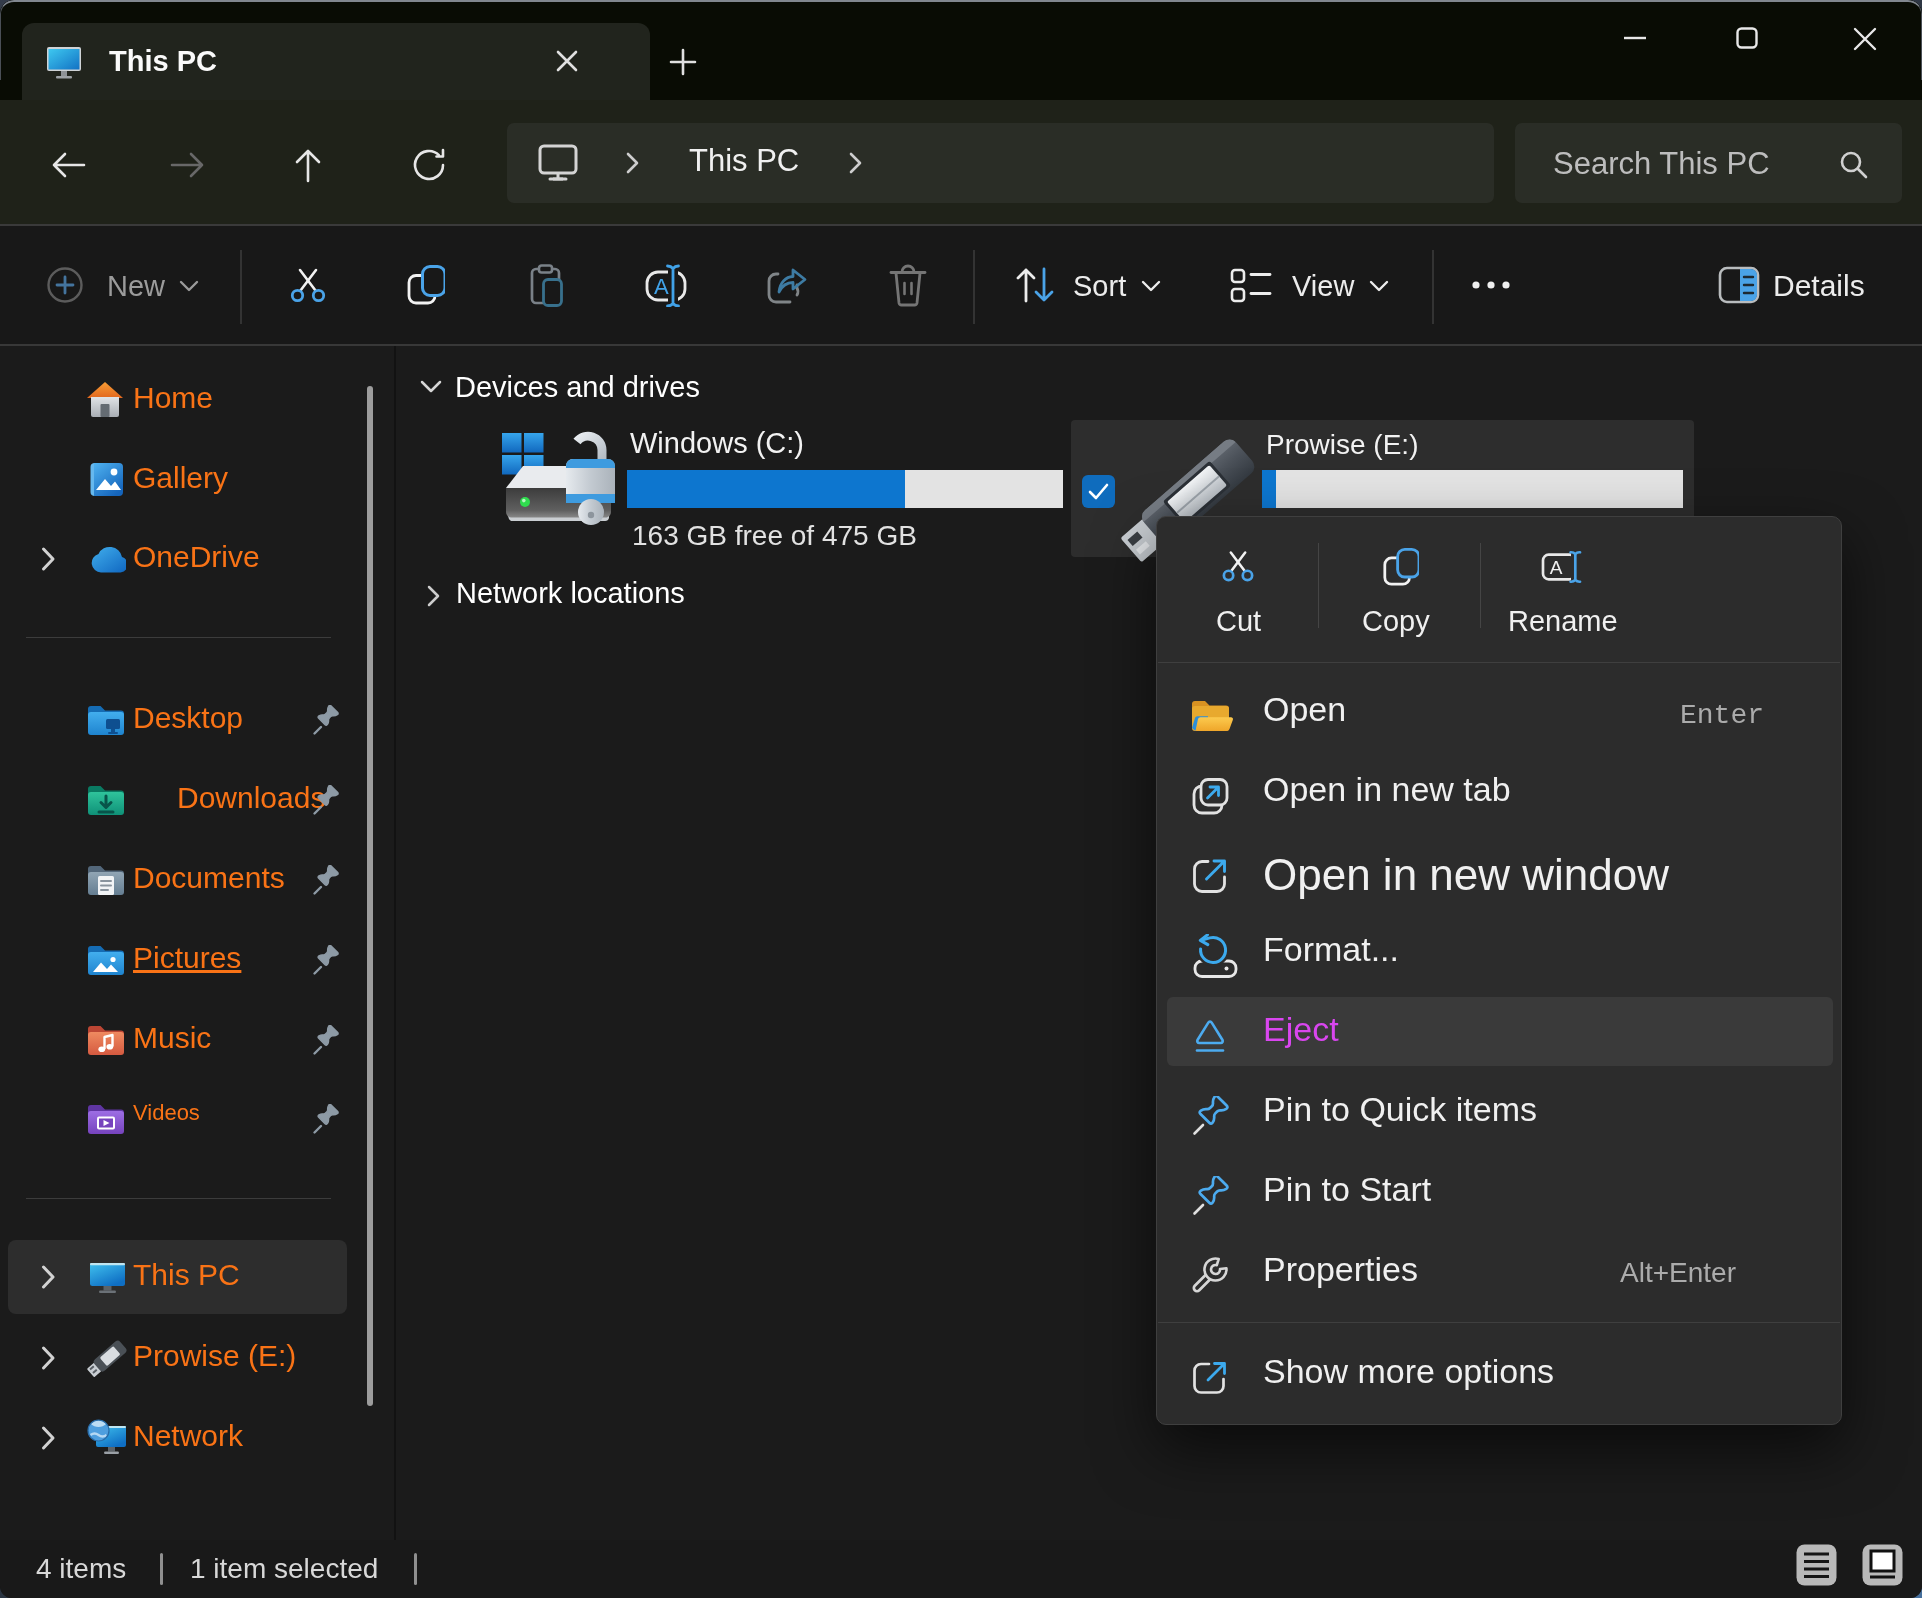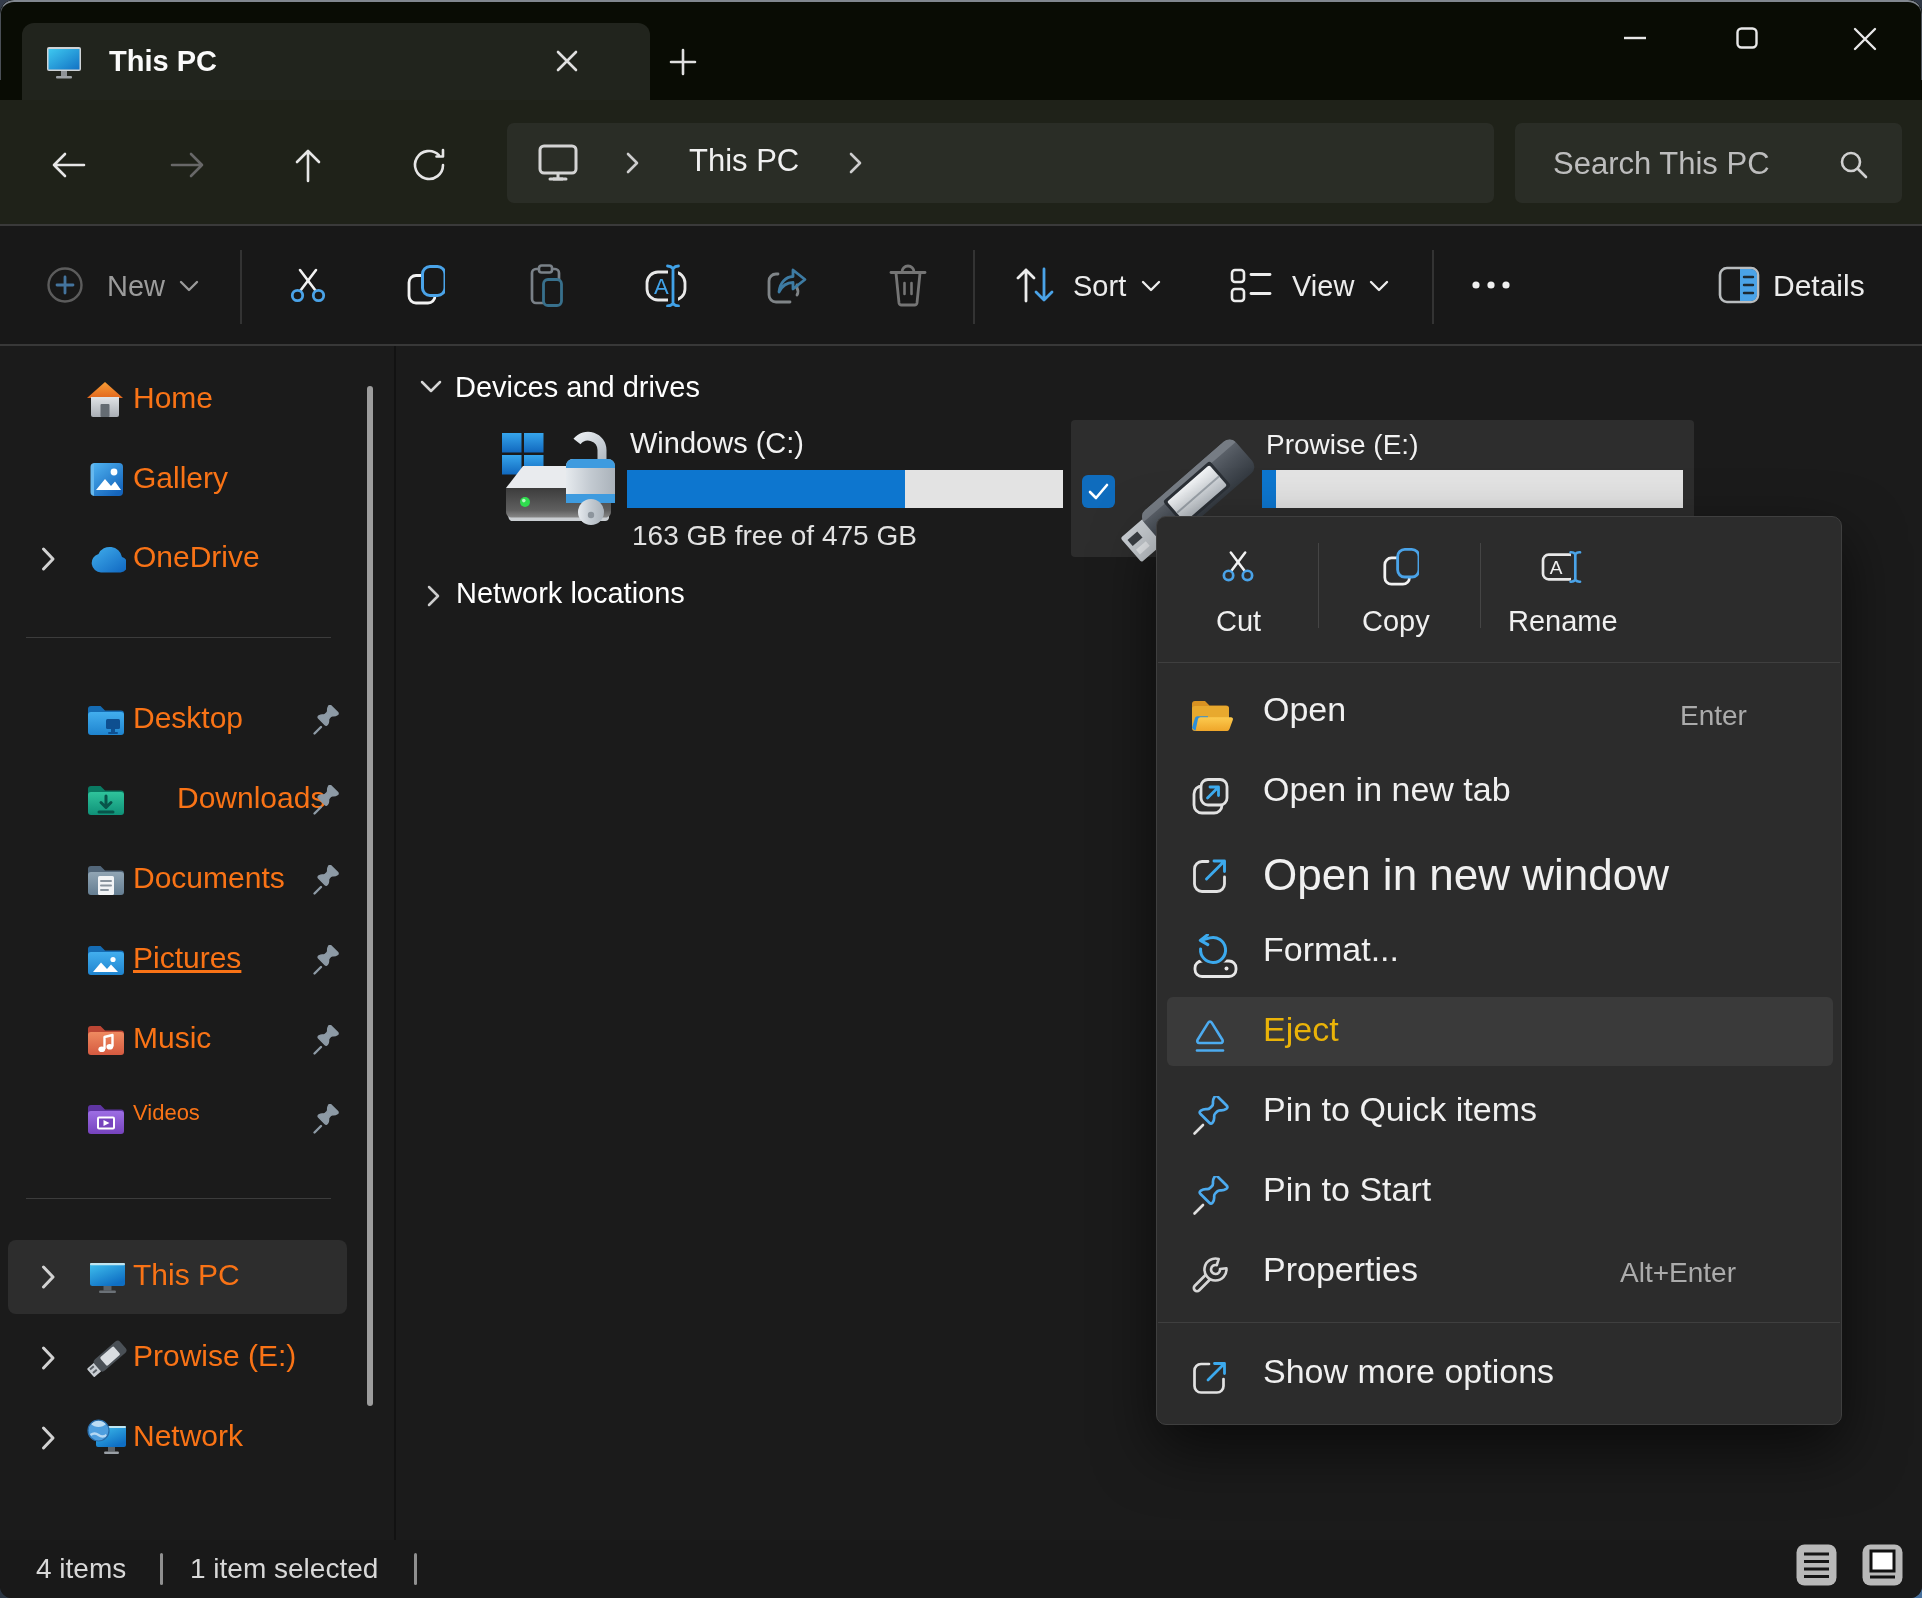--- a/index.html
+++ b/index.html
@@ -509,21 +509,21 @@
           <stop offset="0" stop-color="#fcca4e"></stop>
           <stop offset="1" stop-color="#efa62a"></stop>
         </linearGradient>
       </defs>
     <path d="M2 7 a3 3 0 0 1 3 -3 h10 l4.5 4.5 H36 a3 3 0 0 1 3 3 V14 H2 Z" fill="#d89222"></path>
     <rect x="2" y="9" width="37" height="25" rx="3" fill="#e8a92e"></rect>
     <path d="M2 31 L5 21 a2.5 2.5 0 0 1 2.4 -1.8 H18 V21.5 a2 2 0 0 1 -2 2 H9 L5.5 34 Z" fill="#2e8fd8"></path>
     <path d="M8 22 a2.5 2.5 0 0 1 2.4 -1.8 H41 a2 2 0 0 1 1.9 2.6 L39.5 32 a3 3 0 0 1 -2.9 2 H5.5 Z" fill="url(#of)"></path>
   </svg>
   <div class="t" style="left:1263px;top:690px;font-size:34px;color:#f0f0f0;">Open</div>
-  <div class="t" style="left:1680px;top:700px;font-size:28px;color:#ababab;">Enter</div>
+  <div class="t" style="left:1680px;top:700px;font-size:28px;color:#ababab;font-family:Liberation Mono, monospace;">Enter</div>
 
   <svg class="abs" style="left:1190px;top:776px;" width="40" height="40" viewBox="0 0 40 40">
     <rect x="4" y="10" width="28" height="27" rx="8" stroke="#e2e2e2" stroke-width="2.8" fill="none"></rect>
     <rect x="11" y="3.5" width="26" height="25.5" rx="7" stroke="#e2e2e2" stroke-width="2.8" fill="#2c2c2c"></rect>
     <path d="M17.5 22 L28 11.5 M20 11 H28.5 V19.5" stroke="#3caaee" stroke-width="2.8" fill="none" stroke-linecap="round" stroke-linejoin="round"></path>
   </svg>
   <div class="t" style="left:1263px;top:770px;font-size:34px;color:#f0f0f0;">Open in new tab</div>
 
   <svg class="abs" style="left:1190px;top:856px;" width="40" height="40" viewBox="0 0 40 40">
     <path d="M18 5.5 H12 a7.5 7.5 0 0 0 -7.5 7.5 V28 a7.5 7.5 0 0 0 7.5 7.5 H27 a7.5 7.5 0 0 0 7.5 -7.5 V21" stroke="#e2e2e2" stroke-width="2.8" fill="none" stroke-linecap="round"></path>
@@ -537,21 +537,21 @@
     <path d="M12.6 14.9 A12.5 12.5 0 1 0 21.8 3.9" stroke="#2c2c2c" stroke-width="8" fill="none"></path>
     <path d="M12.6 14.9 A12.5 12.5 0 1 0 21.8 3.9 L14.8 5.8" stroke="#3caaee" stroke-width="3" fill="none" stroke-linecap="round"></path>
     <path d="M19.5 0.8 L12.3 6.4 L19.8 10.6" stroke="#3caaee" stroke-width="3" fill="none" stroke-linecap="round" stroke-linejoin="round"></path>
   </svg>
   <div class="t" style="left:1263px;top:930px;font-size:34px;color:#f0f0f0;">Format...</div>
 
   <svg class="abs" style="left:1190px;top:1016px;" width="40" height="40" viewBox="0 0 40 40">
     <path d="M18.3 6.6 a2 2 0 0 1 3.4 0 L32.5 24 a2 2 0 0 1 -1.7 3 H9.2 a2 2 0 0 1 -1.7 -3 Z" stroke="#4cabef" stroke-width="2.6" fill="none" stroke-linejoin="round"></path>
     <path d="M7 34.5 H33" stroke="#4cabef" stroke-width="2.6" stroke-linecap="round"></path>
   </svg>
-  <div class="t" style="left:1263px;top:1010px;font-size:34px;color:#eab308;">Eject</div>
+  <div class="t" style="left:1263px;top:1010px;font-size:34px;color:#d946ef;">Eject</div>
 
   <svg class="abs" style="left:1190px;top:1096px;" width="44" height="42" viewBox="0 0 44 42">
     <path d="M4.5 37.5 L13 29" stroke="#e0e0e0" stroke-width="2.6" stroke-linecap="round"></path>
     <g transform="translate(-1 3) rotate(45 21 14)">
       <path d="M15 -3 h12.5 q2.6 0 2.1 2.6 q-0.6 3.1 -3.1 5.2 q-1.5 1.25 -1.5 3.1 v2.6 q0 1.85 1.5 3.1 q2.5 2.1 3.1 5.2 q0.5 2.6 -2.1 2.6 H15 q-2.6 0 -2.1 -2.6 q0.6 -3.1 3.1 -5.2 q1.5 -1.25 1.5 -3.1 v-2.6 q0 -1.85 -1.5 -3.1 q-2.5 -2.1 -3.1 -5.2 q-0.5 -2.6 2.1 -2.6 Z" stroke="#4cabef" stroke-width="2.7" fill="none" stroke-linejoin="round"></path>
     </g>
   </svg>
   <div class="t" style="left:1263px;top:1090px;font-size:34px;color:#f0f0f0;">Pin to Quick items</div>
 
   <svg class="abs" style="left:1190px;top:1176px;" width="44" height="42" viewBox="0 0 44 42">

